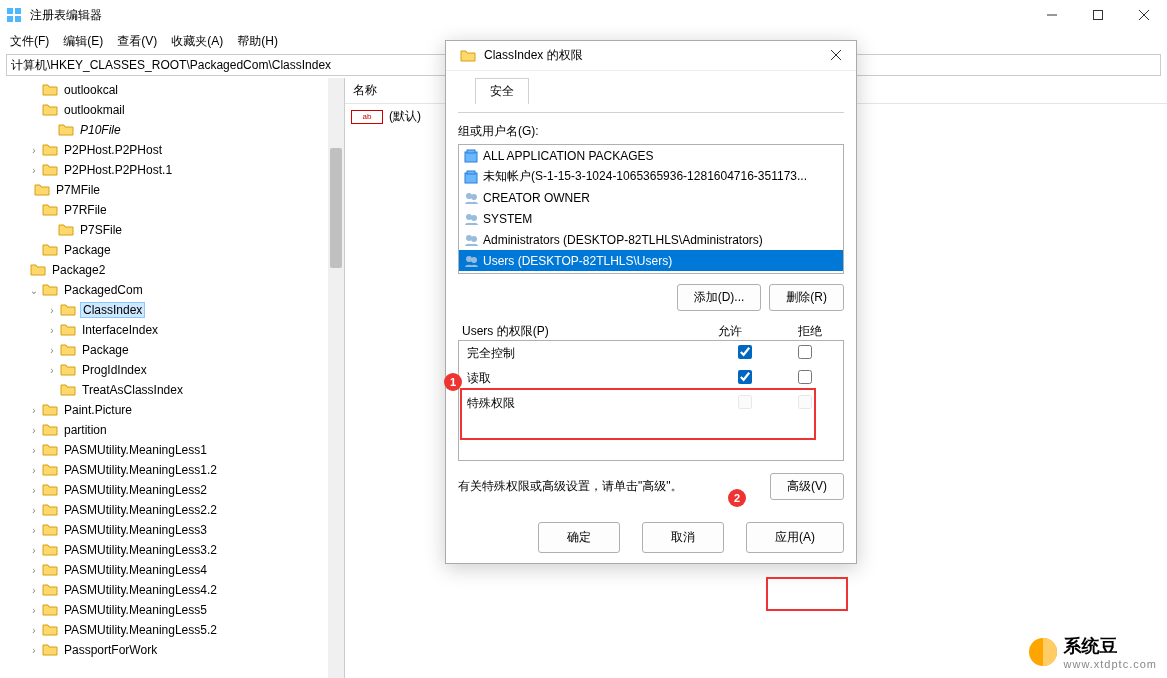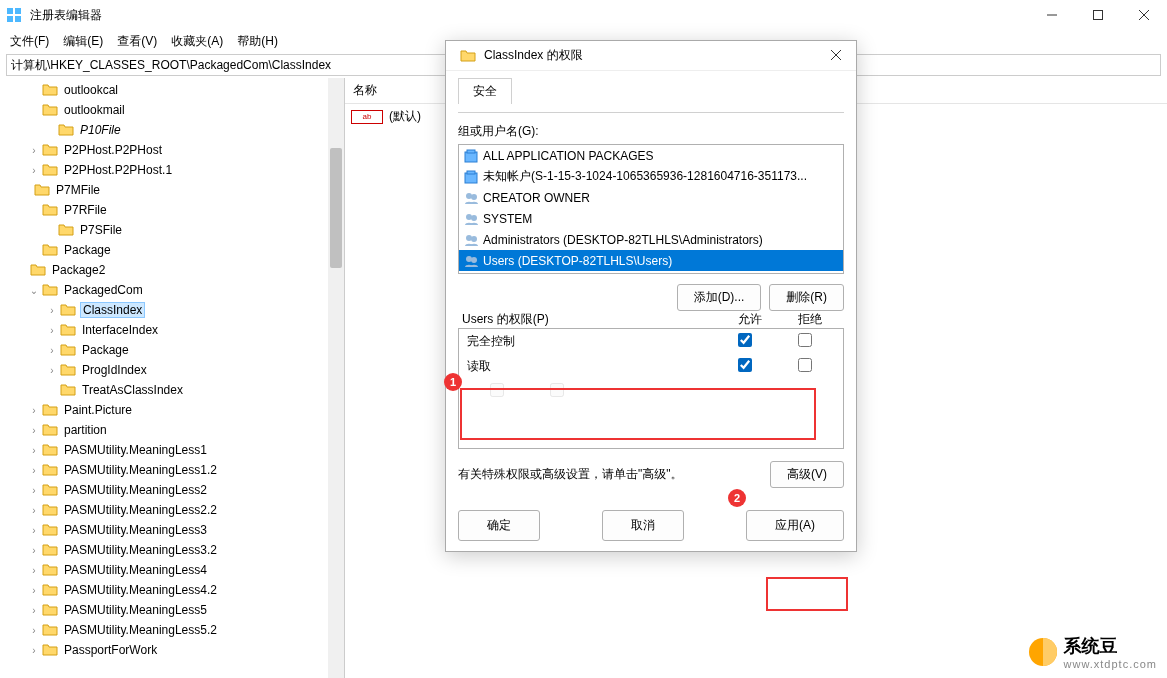--- a/index.html
+++ b/index.html
@@ -40,21 +40,21 @@
 .list-row { display: flex; align-items: center; padding: 4px 6px; }
 .list-row .str-icon { width: 32px; height: 14px; background: #fff; border: 1px solid #c00; font-size: 8px; color: #c00; display: flex; align-items: center; justify-content: center; margin-right: 6px; }
 
 
 .dialog { position: absolute; left: 445px; top: 40px; width: 412px; background: #fff; border: 1px solid #aaa; box-shadow: 0 4px 20px rgba(0,0,0,0.2); }
 .dialog .titlebar { height: 30px; border-bottom: 1px solid #eee; }
 .dialog .titlebar .folder { width: 16px; height: 16px; margin: 0 8px; }
 .dialog .close { width: 40px; text-align: center; }
 .dialog .body { padding: 6px 12px 10px; }
 .tab-strip { display: flex; margin-bottom: 10px; }
-.tab { border: 1px solid #d0d0d0; border-bottom: none; padding: 4px 14px; background: #fff; position: relative; top: 1px; }
+.tab { border: 1px solid #d0d0d0; border-bottom: none; padding: 4px 14px; background: #fff; position: relative; top: 1px; margin-left: 17px; }
 .tab-pane-border { border-top: 1px solid #d0d0d0; margin-top: -1px; }
 
 .grp-label { margin: 10px 0 4px; }
 .listbox { border: 1px solid #b0b0b0; height: 130px; overflow: hidden; }
 .listbox .row { display: flex; align-items: center; padding: 2px 4px; height: 21px; }
 .listbox .row.selected { background: #0078d7; color: #fff; }
 .listbox .grp-icon { width: 16px; height: 16px; margin-right: 4px; flex-shrink: 0; }
 
 .btn-row { display: flex; justify-content: flex-end; gap: 8px; margin-top: 10px; }
 .btn { border: 1px solid #b0b0b0; background: #fdfdfd; padding: 4px 16px; font-size: 12px; border-radius: 3px; }
@@ -68,21 +68,21 @@
 .perm-row .chk { width: 60px; text-align: center; }
 .chk input { width: 14px; height: 14px; accent-color: #0067c0; }
 .chk.dis input { opacity: 0.5; }
 
 .redbox { border: 2px solid #e33; position: absolute; pointer-events: none; }
 .red-badge { position: absolute; width: 18px; height: 18px; background: #e33; color: #fff; border-radius: 50%; font-size: 11px; display: flex; align-items: center; justify-content: center; font-weight: bold; }
 
 .adv-row { display: flex; align-items: center; margin-top: 12px; }
 .adv-row .txt { flex: 1; }
 
-.dlg-btns { display: flex; justify-content: space-between; gap: 22px; margin-top: 22px; }
+.dlg-btns { display: flex; justify-content: flex-end; gap: 22px; margin-top: 22px; }
 .dlg-btns .btn { padding: 6px 28px; }
 
 
 .watermark { position: absolute; right: 10px; bottom: 8px; display: flex; align-items: center; gap: 6px; }
 .watermark .logo { width: 30px; height: 30px; }
 .watermark .txt1 { font-size: 18px; font-weight: bold; }
 .watermark .txt2 { font-size: 11px; color: #888; letter-spacing: 1px; }
 
 .folder svg, .grp-icon svg, .app-icon svg { width: 100%; height: 100%; }
 </style>
@@ -422,37 +422,38 @@
             </svg></span>
           <span>Users (DESKTOP-82TLHLS\Users)</span>
         </div>
       </div>
 
     <div class="btn-row">
       <button class="btn">添加(D)...</button>
       <button class="btn">删除(R)</button>
     </div>
 
-    <div class="perm-header" style="position:relative;">
+    <div class="perm-header" style="margin-top:12px; position:relative;gap:20px;">
       <div class="name">Users 的权限(P)</div>
       <div class="col">允许</div>
       <div class="col">拒绝</div>
     </div>
     <div class="perm-box" id="perms" style="position:relative;">
         <div class="perm-row">
           <div class="name">完全控制</div>
           <div class="chk"><input type="checkbox" checked="" style=""></div>
           <div class="chk"><input type="checkbox" style=""></div>
         </div>
         <div class="perm-row">
           <div class="name">读取</div>
           <div class="chk"><input type="checkbox" checked="" style=""></div>
           <div class="chk"><input type="checkbox" style=""></div>
         </div>
         <div class="perm-row">
+          <div class="name">特殊权限</div>
           <div class="chk dis"><input type="checkbox" disabled="" style=""></div>
           <div class="chk dis"><input type="checkbox" disabled="" style=""></div>
         </div>
         <div class="perm-row">&nbsp;</div>
         <div class="perm-row">&nbsp;</div>
       </div>
 
     <div class="adv-row">
       <div class="txt">有关特殊权限或高级设置，请单击"高级"。</div>
       <button class="btn">高级(V)</button>

